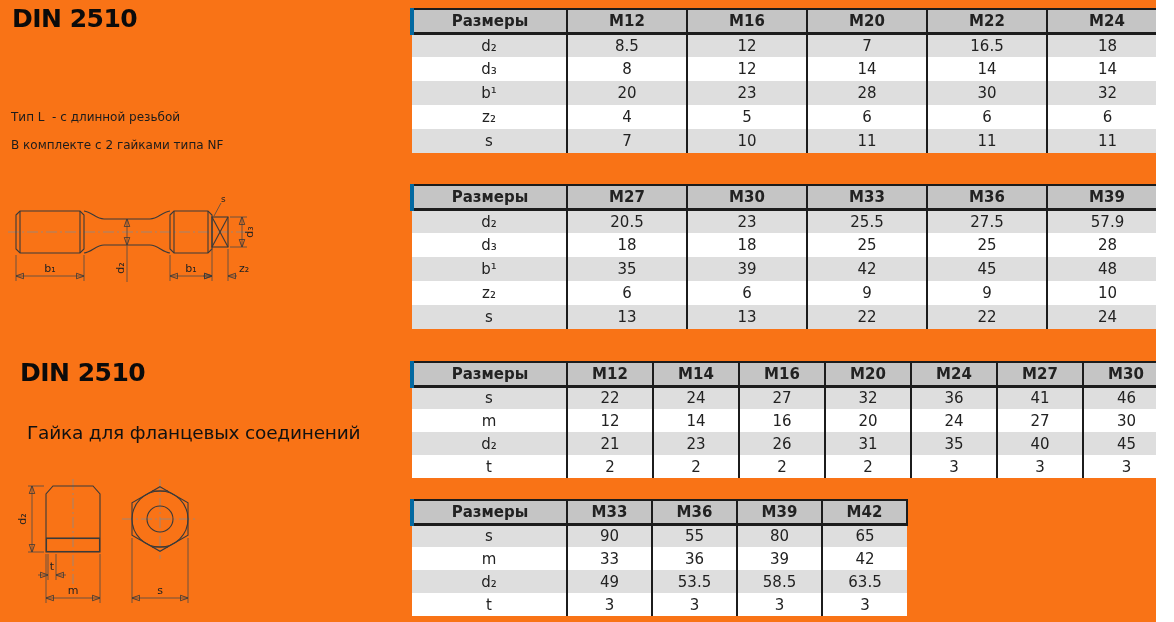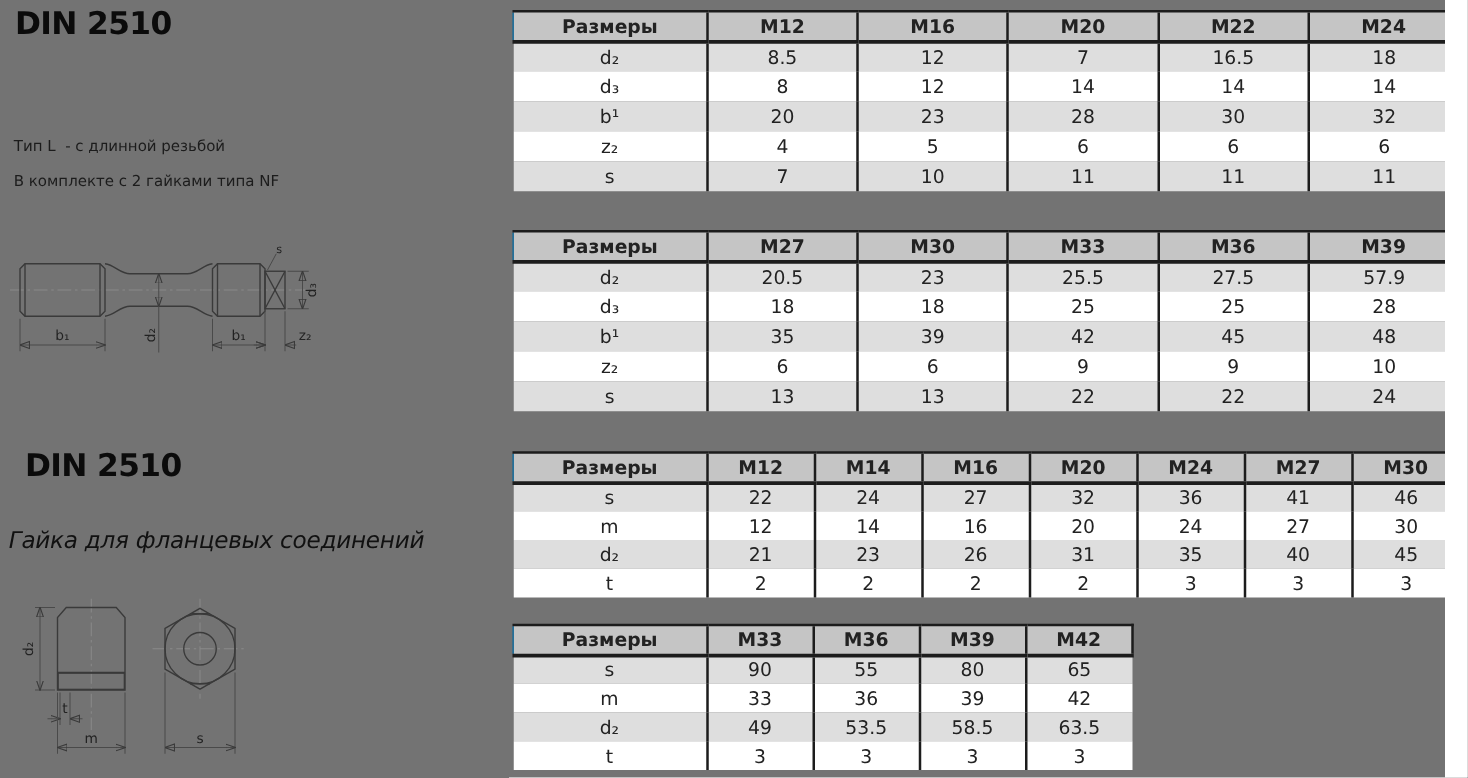--- a/index.html
+++ b/index.html
@@ -2,53 +2,53 @@
 <html><head>
 <meta charset="utf-8">
 <style>
   * { margin:0; padding:0; box-sizing:border-box; }
   html,body { background:#ffffff; }
   body {
     width:1174px; height:622px;
     font-family:"DejaVu Sans", "Liberation Sans", sans-serif;
     color:#1a1a1a;
   }
-  .page { position:relative; width:1156px; height:622px; background:#737373; overflow:hidden; }
+  .page { position:relative; width:1156px; height:622px; background:#f97316; overflow:hidden; }
 
   
   .h1 {
     position:absolute; font-size:25px; font-weight:bold; color:#0b0b0b;
     letter-spacing:-0.5px; white-space:nowrap;
   }
   .h1.stud { left:12px; top:4px; }
   .h1.nut  { left:20px; top:358px; }
   .subtitle {
     position:absolute; font-size:18.5px; color:#111; white-space:nowrap; letter-spacing:-0.2px;
   }
   .subtitle.stud { left:11px; top:59px; }
-  .subtitle.nut  { left:7px; top:422px;font-style:italic; }
+  .subtitle.nut  { left:27px; top:422px; }
   .note { position:absolute; color:#1c1c1c; white-space:pre; }
   .note.type { left:11px; top:110px; font-size:12px; }
   .note.kit  { left:11px; top:138px; font-size:12px; }
 
   
   .dim-table {
     position:absolute; border-collapse:collapse; table-layout:fixed;
     text-align:center; color:#222; font-size:15px;
   }
   .t1 { left:410px; top:8px;   width:758px; }
   .t2 { left:410px; top:184px; width:758px; }
   .t3 { left:410px; top:361px; width:757px; }
   .t4 { left:410px; top:499px; width:495px; }
   .dim-table th {
     background:#c5c5c5; font-weight:bold; font-size:15px;
     border-top:2px solid #1c1c1c; border-bottom:3px solid #1c1c1c;
     height:24px; padding:1px 2px;
   }
-  .dim-table th:first-child { border-left:1px solid #0369a1; }
+  .dim-table th:first-child { border-left:4px solid #0369a1; }
   .dim-table th:last-child  { border-right:2px solid #1c1c1c; }
   .dim-table th:not(:first-child),
   .dim-table td:not(:first-child) { border-left:2px solid #1c1c1c; }
   .dim-table td { height:24px; padding:1px 2px; background:#fff; }
   .t3 td, .t4 td { height:23px; }
   .dim-table tbody tr:nth-child(odd) td { background:#dedede; }
 
   
   .drawing { position:absolute; }
   .stud-svg { left:6px;  top:192px; }

